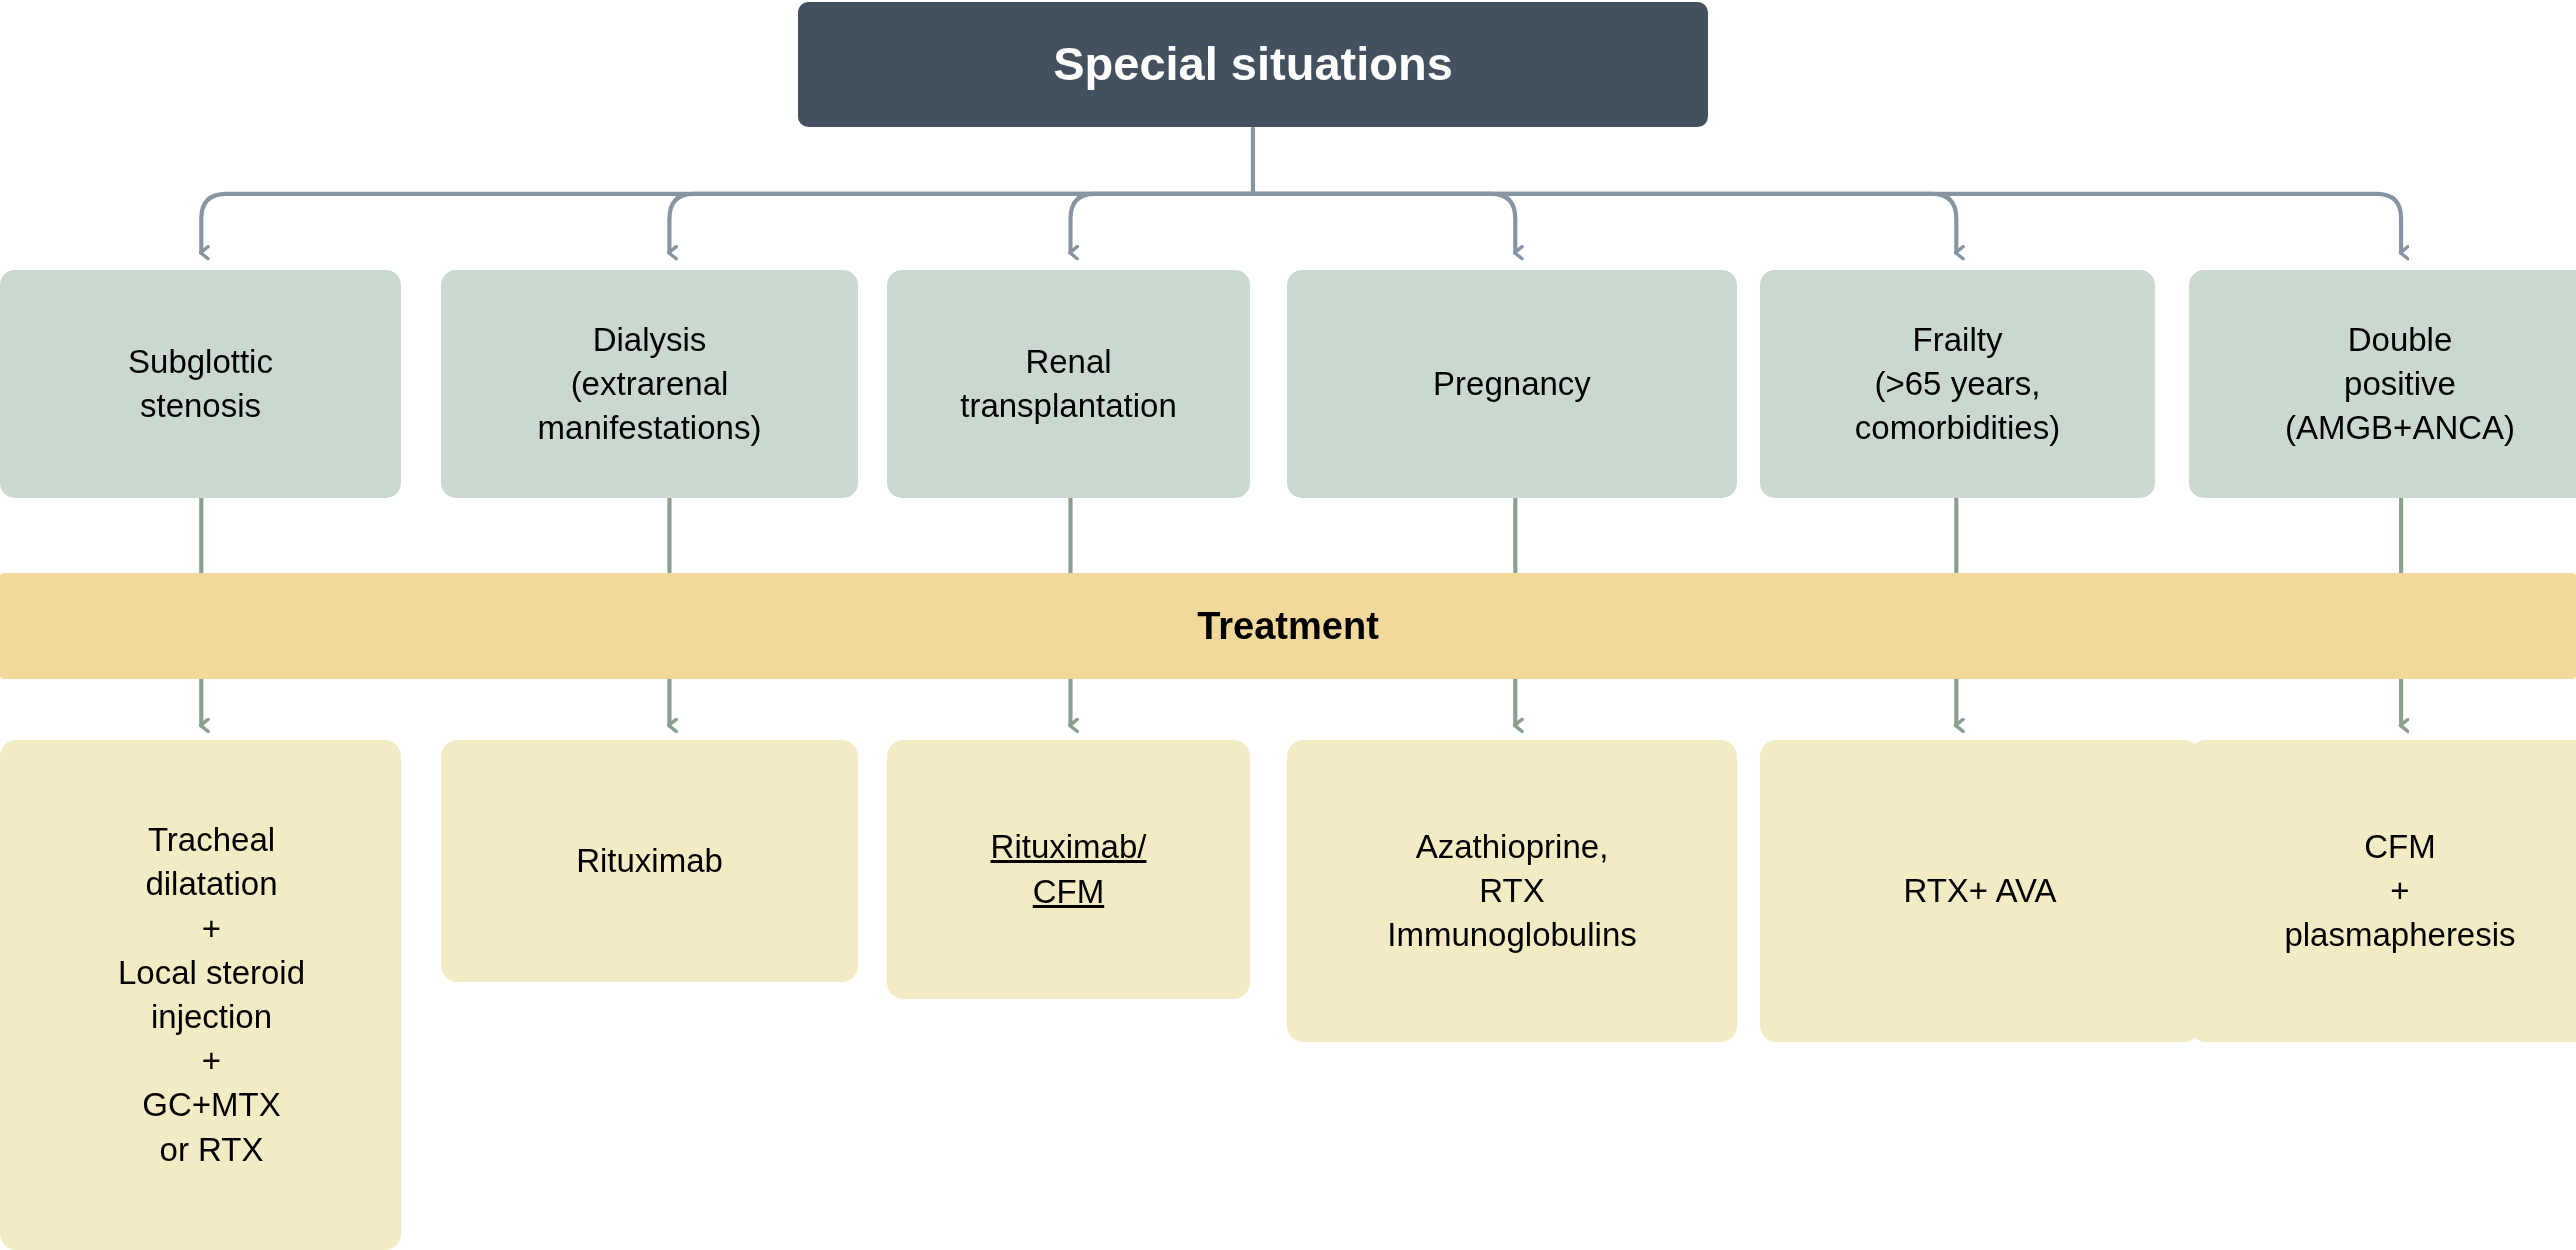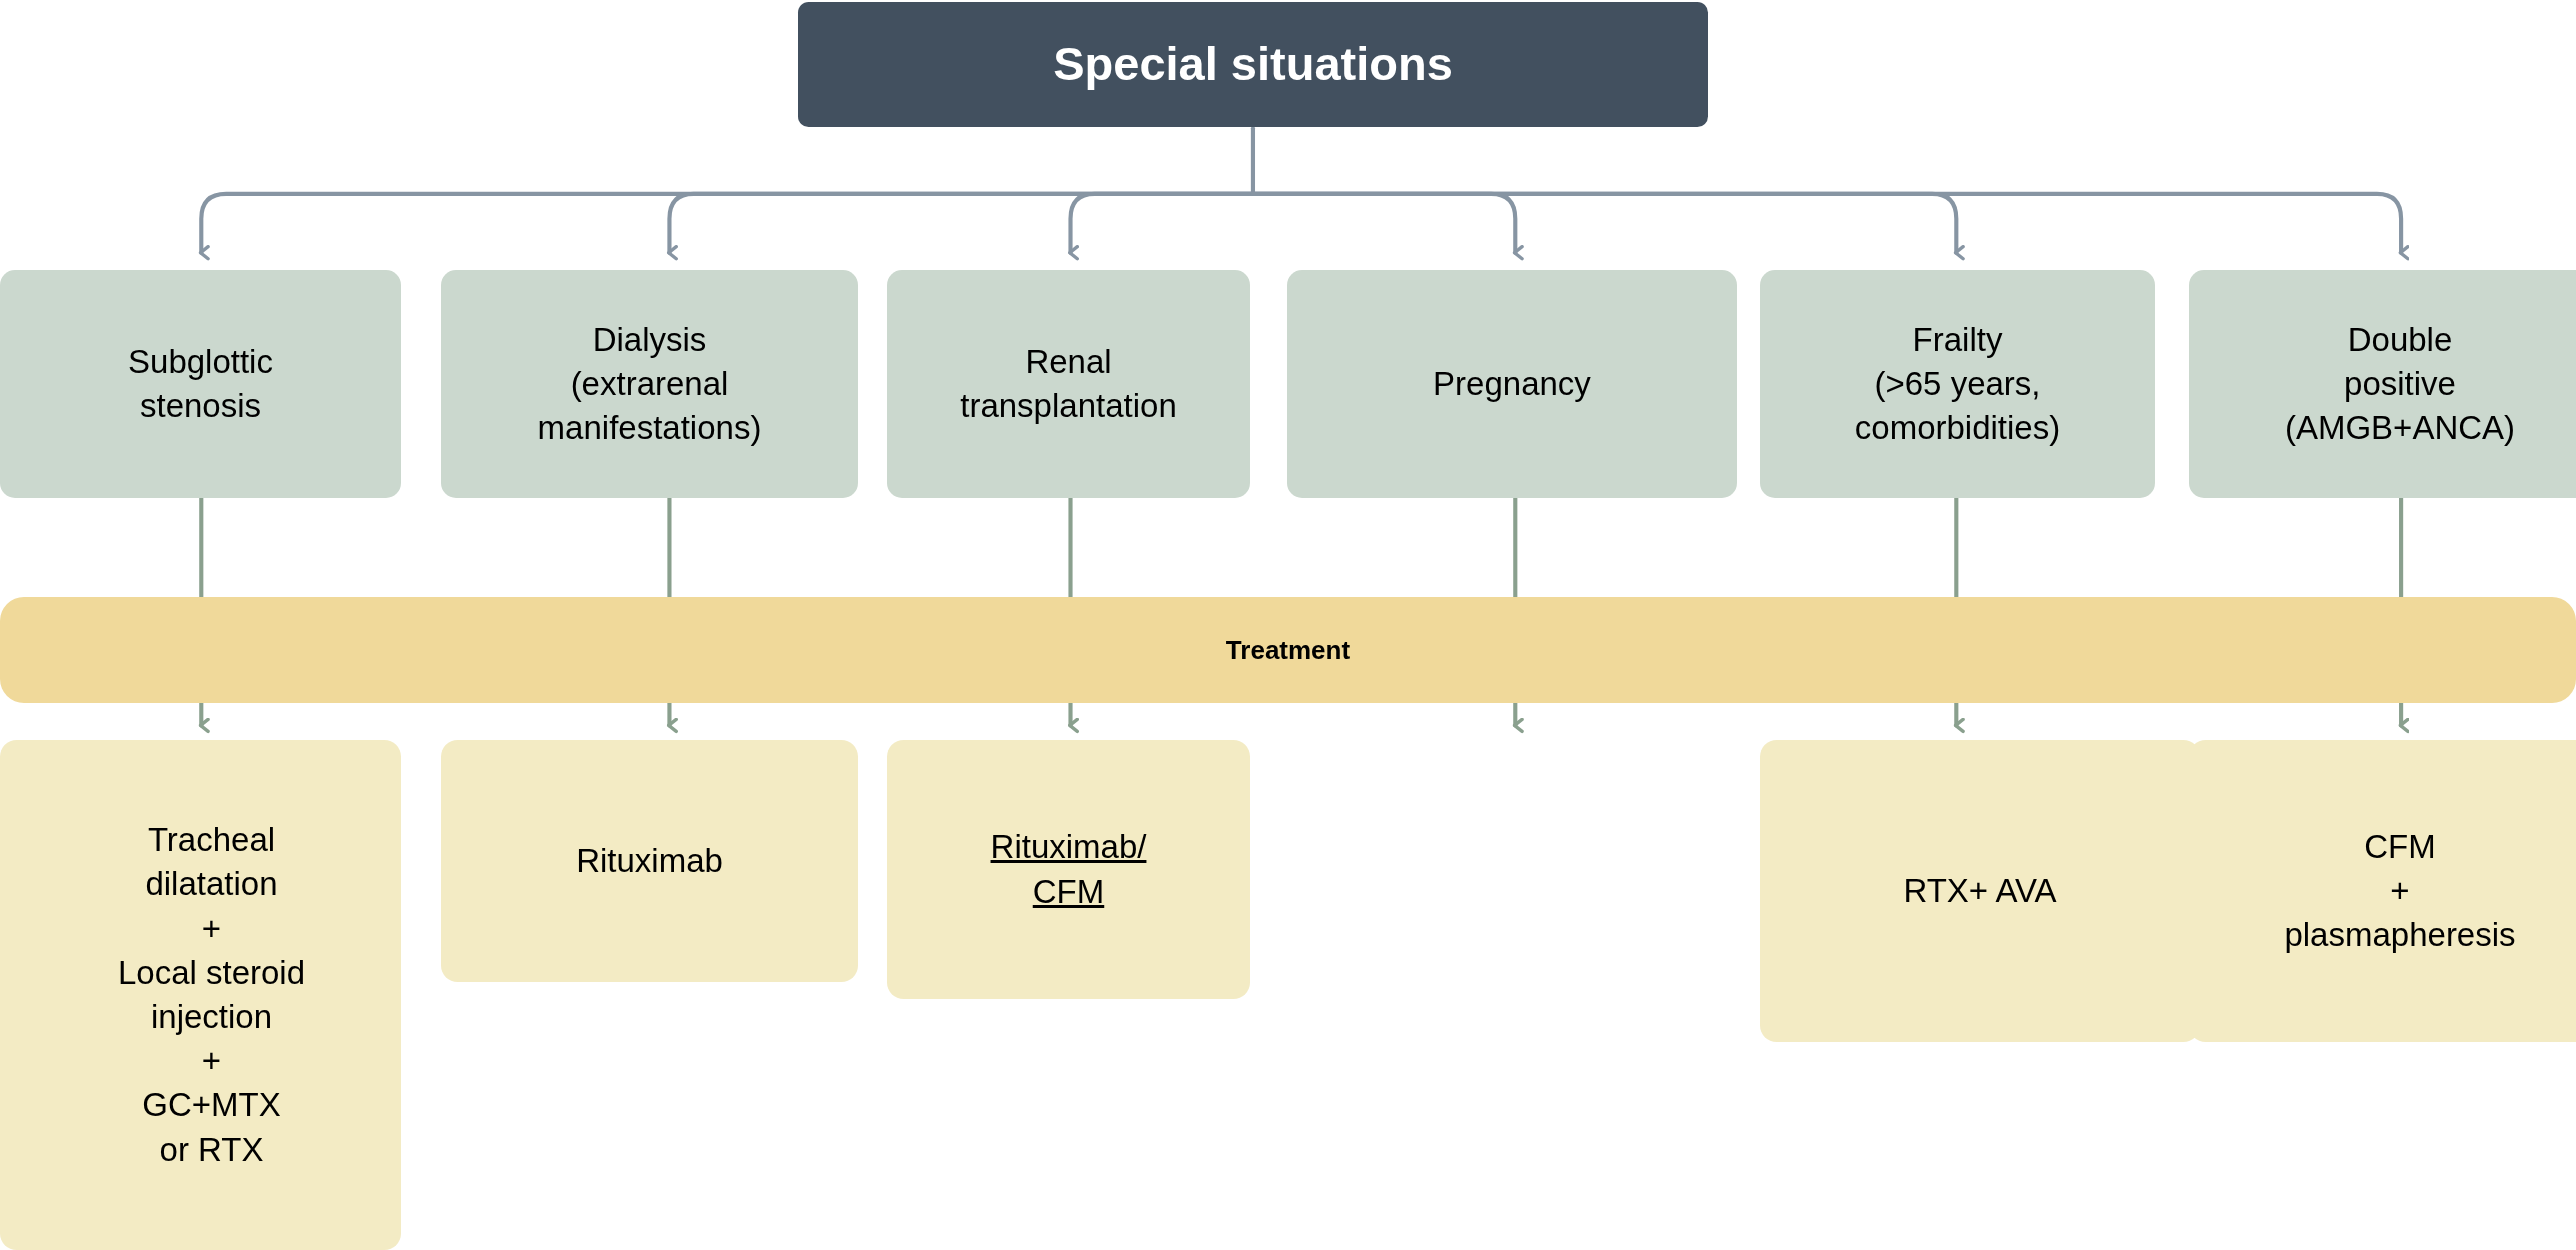--- a/index.html
+++ b/index.html
@@ -41,25 +41,25 @@
   }
   .cond-node {
     background: #cbd8ce;
     border-radius: 15px;
     font-size: 33px;
     top: 270px;
     height: 228px;
   }
   .treat-bar {
     background: #f0d99a;
-    border-radius: 24px;
+    border-radius: 4px;
     font-weight: bold;
-    font-size: 26px;
+    font-size: 38px;
     left: 0px;
-    top: 597px;
+    top: 573px;
     width: 2576px;
     height: 106px;
     z-index: 4;
   }
   .tx-node {
     background: #f3ebc4;
     border-radius: 16.6px;
     font-size: 33px;
     top: 740px;
   }
@@ -143,20 +143,23 @@
 injection
 +
 GC+MTX
 or RTX</div>
 
   <div class="node tx-node" style="left:441px; width:417px; height:242px; z-index:2;">Rituximab</div>
 
   <div class="node tx-node" style="left:887px; width:363px; height:259px; z-index:2;text-decoration:underline;">Rituximab/
 CFM</div>
 
+  <div class="node tx-node" style="left:1287px; width:450px; height:302px; z-index:2;">Azathioprine,
+RTX
+Immunoglobulins</div>
 
   <div class="node tx-node" style="left:1760px; width:440px; height:302px; z-index:2;">RTX+ AVA</div>
 
   <div class="node tx-node" style="left:2189px; width:422px; height:302px; z-index:2;">CFM
 +
 plasmapheresis</div>
 
 </div>
 
 

